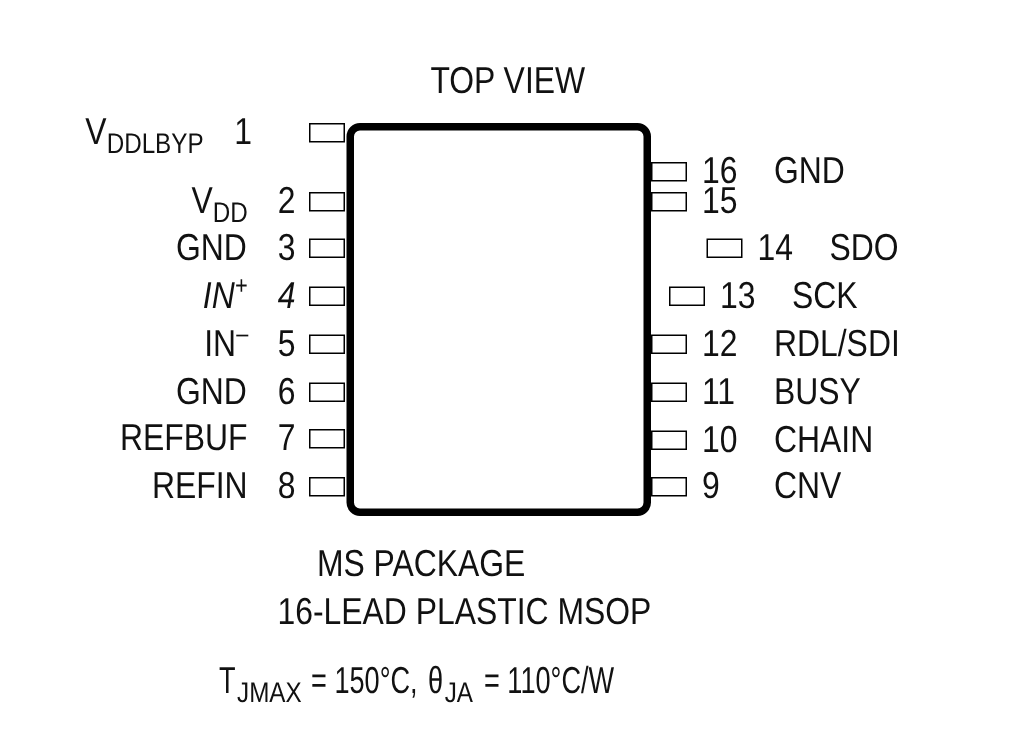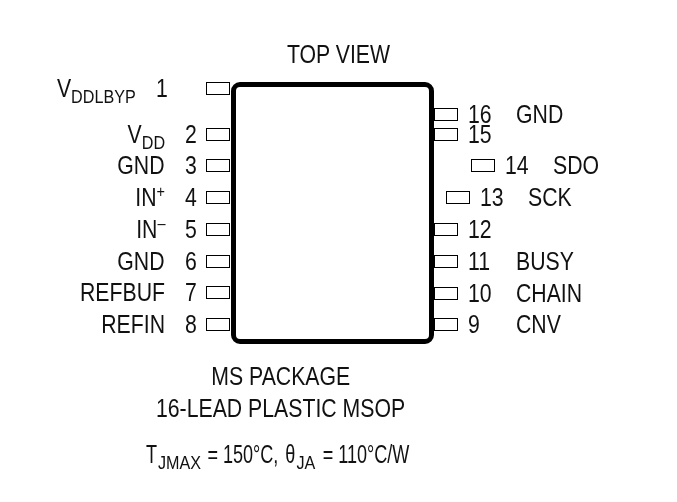--- a/index.html
+++ b/index.html
@@ -20,21 +20,21 @@
     .right .box { left: 434px; }
     .right .num { left: 468px; }
     .right .name { left: 516px; }
     .narrow { display: inline-block; transform: scaleX(0.85); transform-origin: right center; }
     .right .narrow { transform-origin: left center; }
     sub { font-size: 19px; vertical-align: -6px; line-height: 0; }
     sup { font-size: 17px; vertical-align: 9px; line-height: 0; }
     .caption { position: absolute; left: 0; width: 562px; text-align: center; font-size: 25px; }
     .caption span { display: inline-block; transform: scaleX(0.85); }
     .c1 { top: 362px; }
-    .c2 { top: 394px; }
+    .c2 { top: 394px; padding-left: 29px; }
     .c3 { top: 440px; }
   </style>
 </head>
 <body>
 
 <div class="title">TOP VIEW</div>
 
 <div class="body-rect"></div>
 
 <div id="pins">
@@ -46,21 +46,21 @@
     <div class="pin left" style="top: 118.7px; left: 0px; width: 677px;">
       <div class="name"><span class="narrow"><span>V</span><sub>DD</sub></span></div>
       <div class="num"><span class="narrow">2</span></div>
       <div class="box"></div>
     </div>
     <div class="pin left" style="top: 150.4px; left: 0px; width: 677px;">
       <div class="name"><span class="narrow"><span>GND</span></span></div>
       <div class="num"><span class="narrow">3</span></div>
       <div class="box"></div>
     </div>
-    <div class="pin left" style="top: 182.1px; left: 0px; width: 677px;">
+    <div class="pin left" style="top: 182.1px; left: 0px; width: 677px; font-style: italic;">
       <div class="name"><span class="narrow"><span>IN</span><sup>+</sup></span></div>
       <div class="num"><span class="narrow">4</span></div>
       <div class="box"></div>
     </div>
     <div class="pin left" style="top: 213.8px; left: 0px; width: 677px;">
       <div class="name"><span class="narrow"><span>IN</span><sup>–</sup></span></div>
       <div class="num"><span class="narrow">5</span></div>
       <div class="box"></div>
     </div>
     <div class="pin left" style="top: 245.5px; left: 0px; width: 677px;">
@@ -93,20 +93,21 @@
       <div class="name"><span class="narrow"><span>SDO</span></span></div>
     </div>
     <div class="pin right" style="top: 182.1px; left: 12px; width: 660px;">
       <div class="box"></div>
       <div class="num"><span class="narrow">13</span></div>
       <div class="name"><span class="narrow"><span>SCK</span></span></div>
     </div>
     <div class="pin right" style="top: 213.8px; left: 0px; width: 677px;">
       <div class="box"></div>
       <div class="num"><span class="narrow">12</span></div>
+      <div class="name"><span class="narrow"><span>RDL/SDI</span></span></div>
     </div>
     <div class="pin right" style="top: 245.5px; left: 0px; width: 677px;">
       <div class="box"></div>
       <div class="num"><span class="narrow">11</span></div>
       <div class="name"><span class="narrow"><span>BUSY</span></span></div>
     </div>
     <div class="pin right" style="top: 278px; left: 0px; width: 538px;">
       <div class="box"></div>
       <div class="num"><span class="narrow">10</span></div>
       <div class="name"><span class="narrow"><span>CHAIN</span></span></div>

